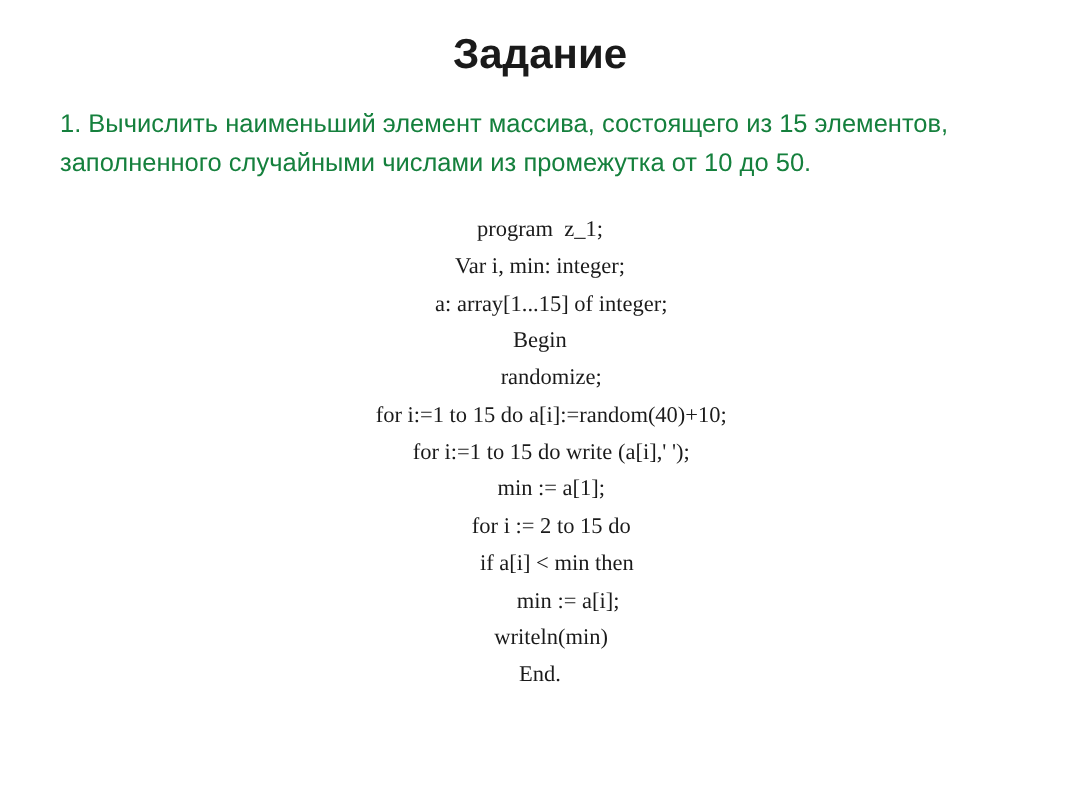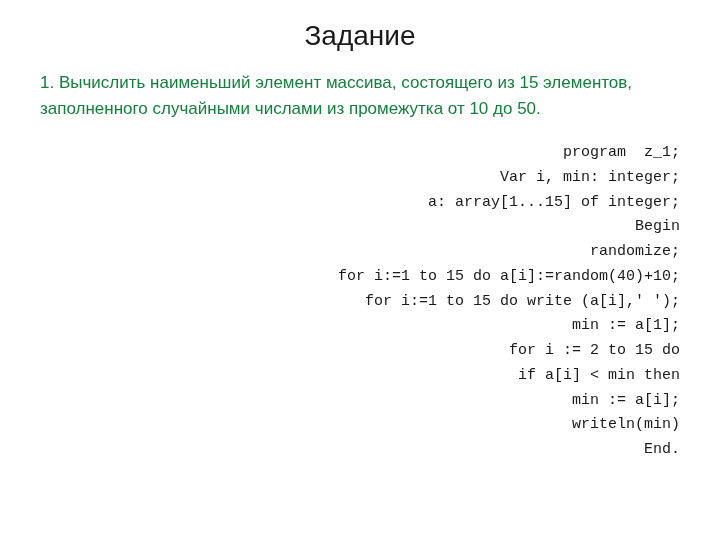--- a/index.html
+++ b/index.html
@@ -14,43 +14,43 @@
       background-color: #ffffff;
       font-family: Arial, sans-serif;
       display: flex;
       flex-direction: column;
       align-items: center;
       padding: 20px 40px;
     }
 
     .page-title {
       font-size: 28px;
-      font-weight: normal;
+      font-weight: bold;
       color: #1a1a1a;
       text-align: center;
       margin-bottom: 18px;
     }
 
     .task-description {
       font-size: 17px;
       color: #15803d;
       line-height: 1.5;
       margin-bottom: 20px;
       width: 100%;
       text-align: left;
     }
 
     .code-block {
-      font-family: Liberation Mono, monospace;
+      font-family: Liberation Serif, serif;
       font-size: 15px;
       color: #1a1a1a;
       line-height: 1.65;
       width: 100%;
       white-space: pre;
-      text-align: right;
+      text-align: center;
     }
   </style>
 </head>
 <body>
 
 <h1 class="page-title">Задание</h1>
 
 <p class="task-description">1. Вычислить наименьший элемент массива, состоящего из 15 элементов, заполненного случайными числами из промежутка от 10 до 50.</p>
 
 <div class="code-block">program  z_1;

